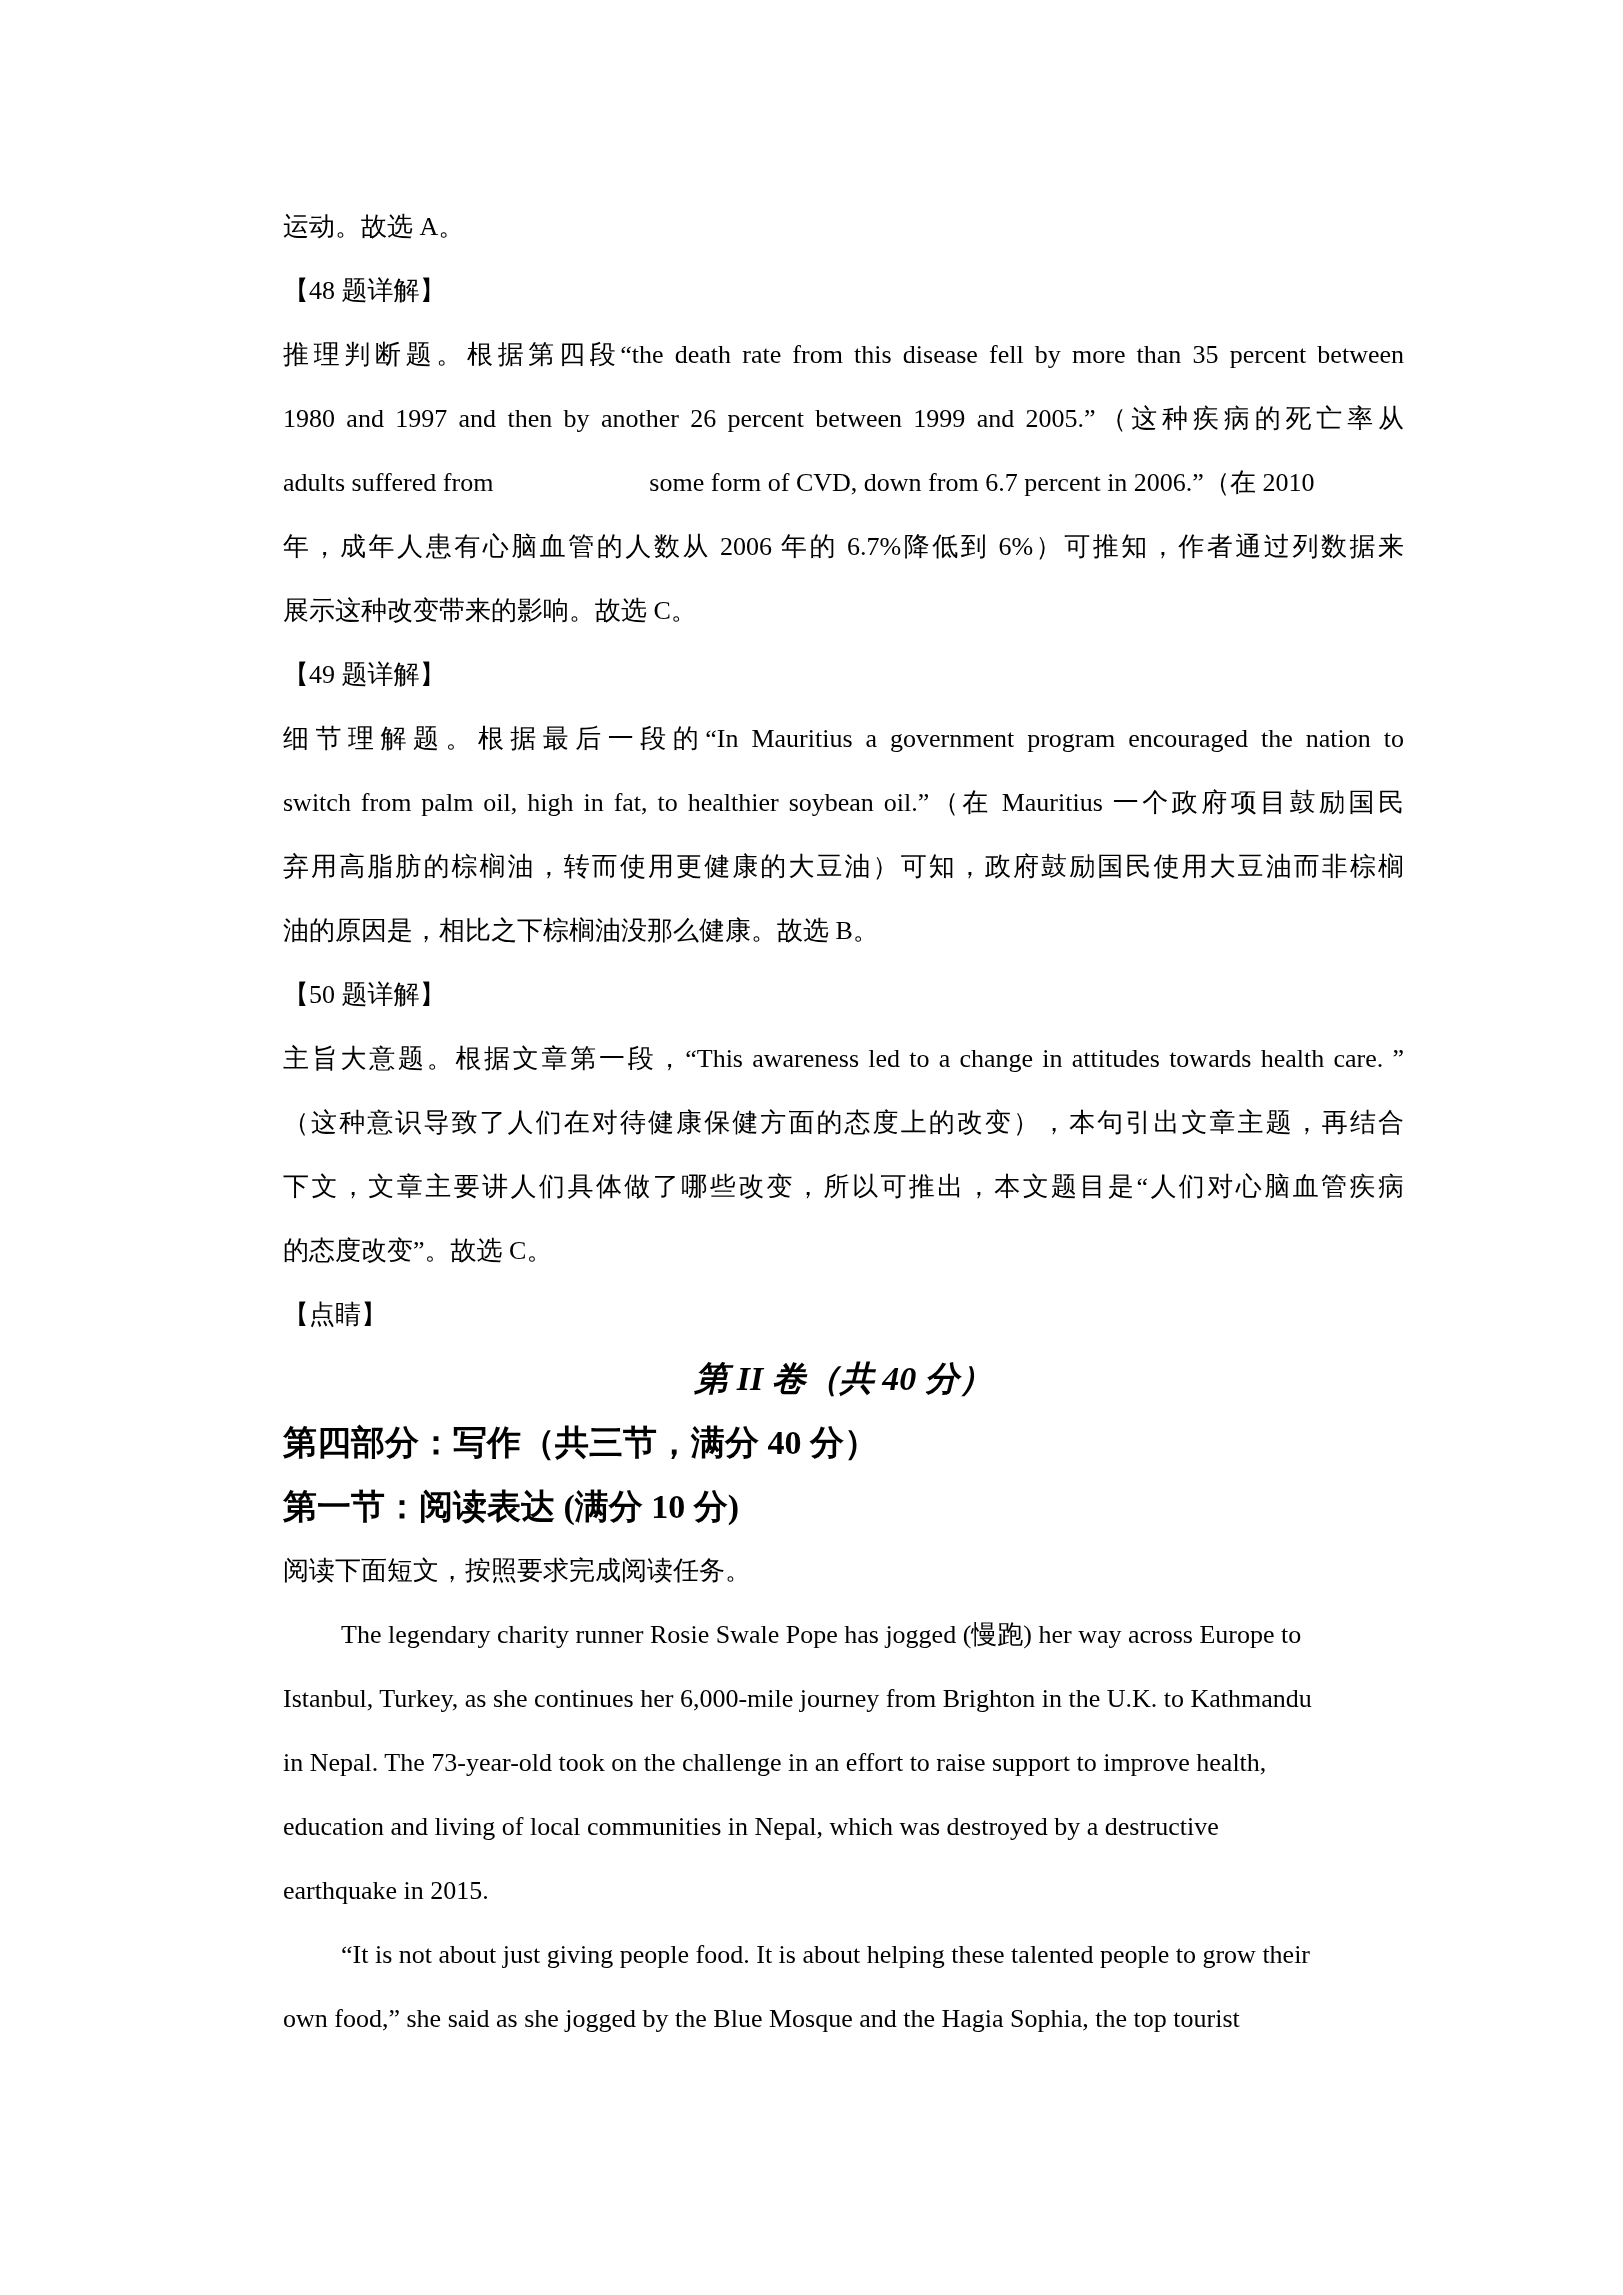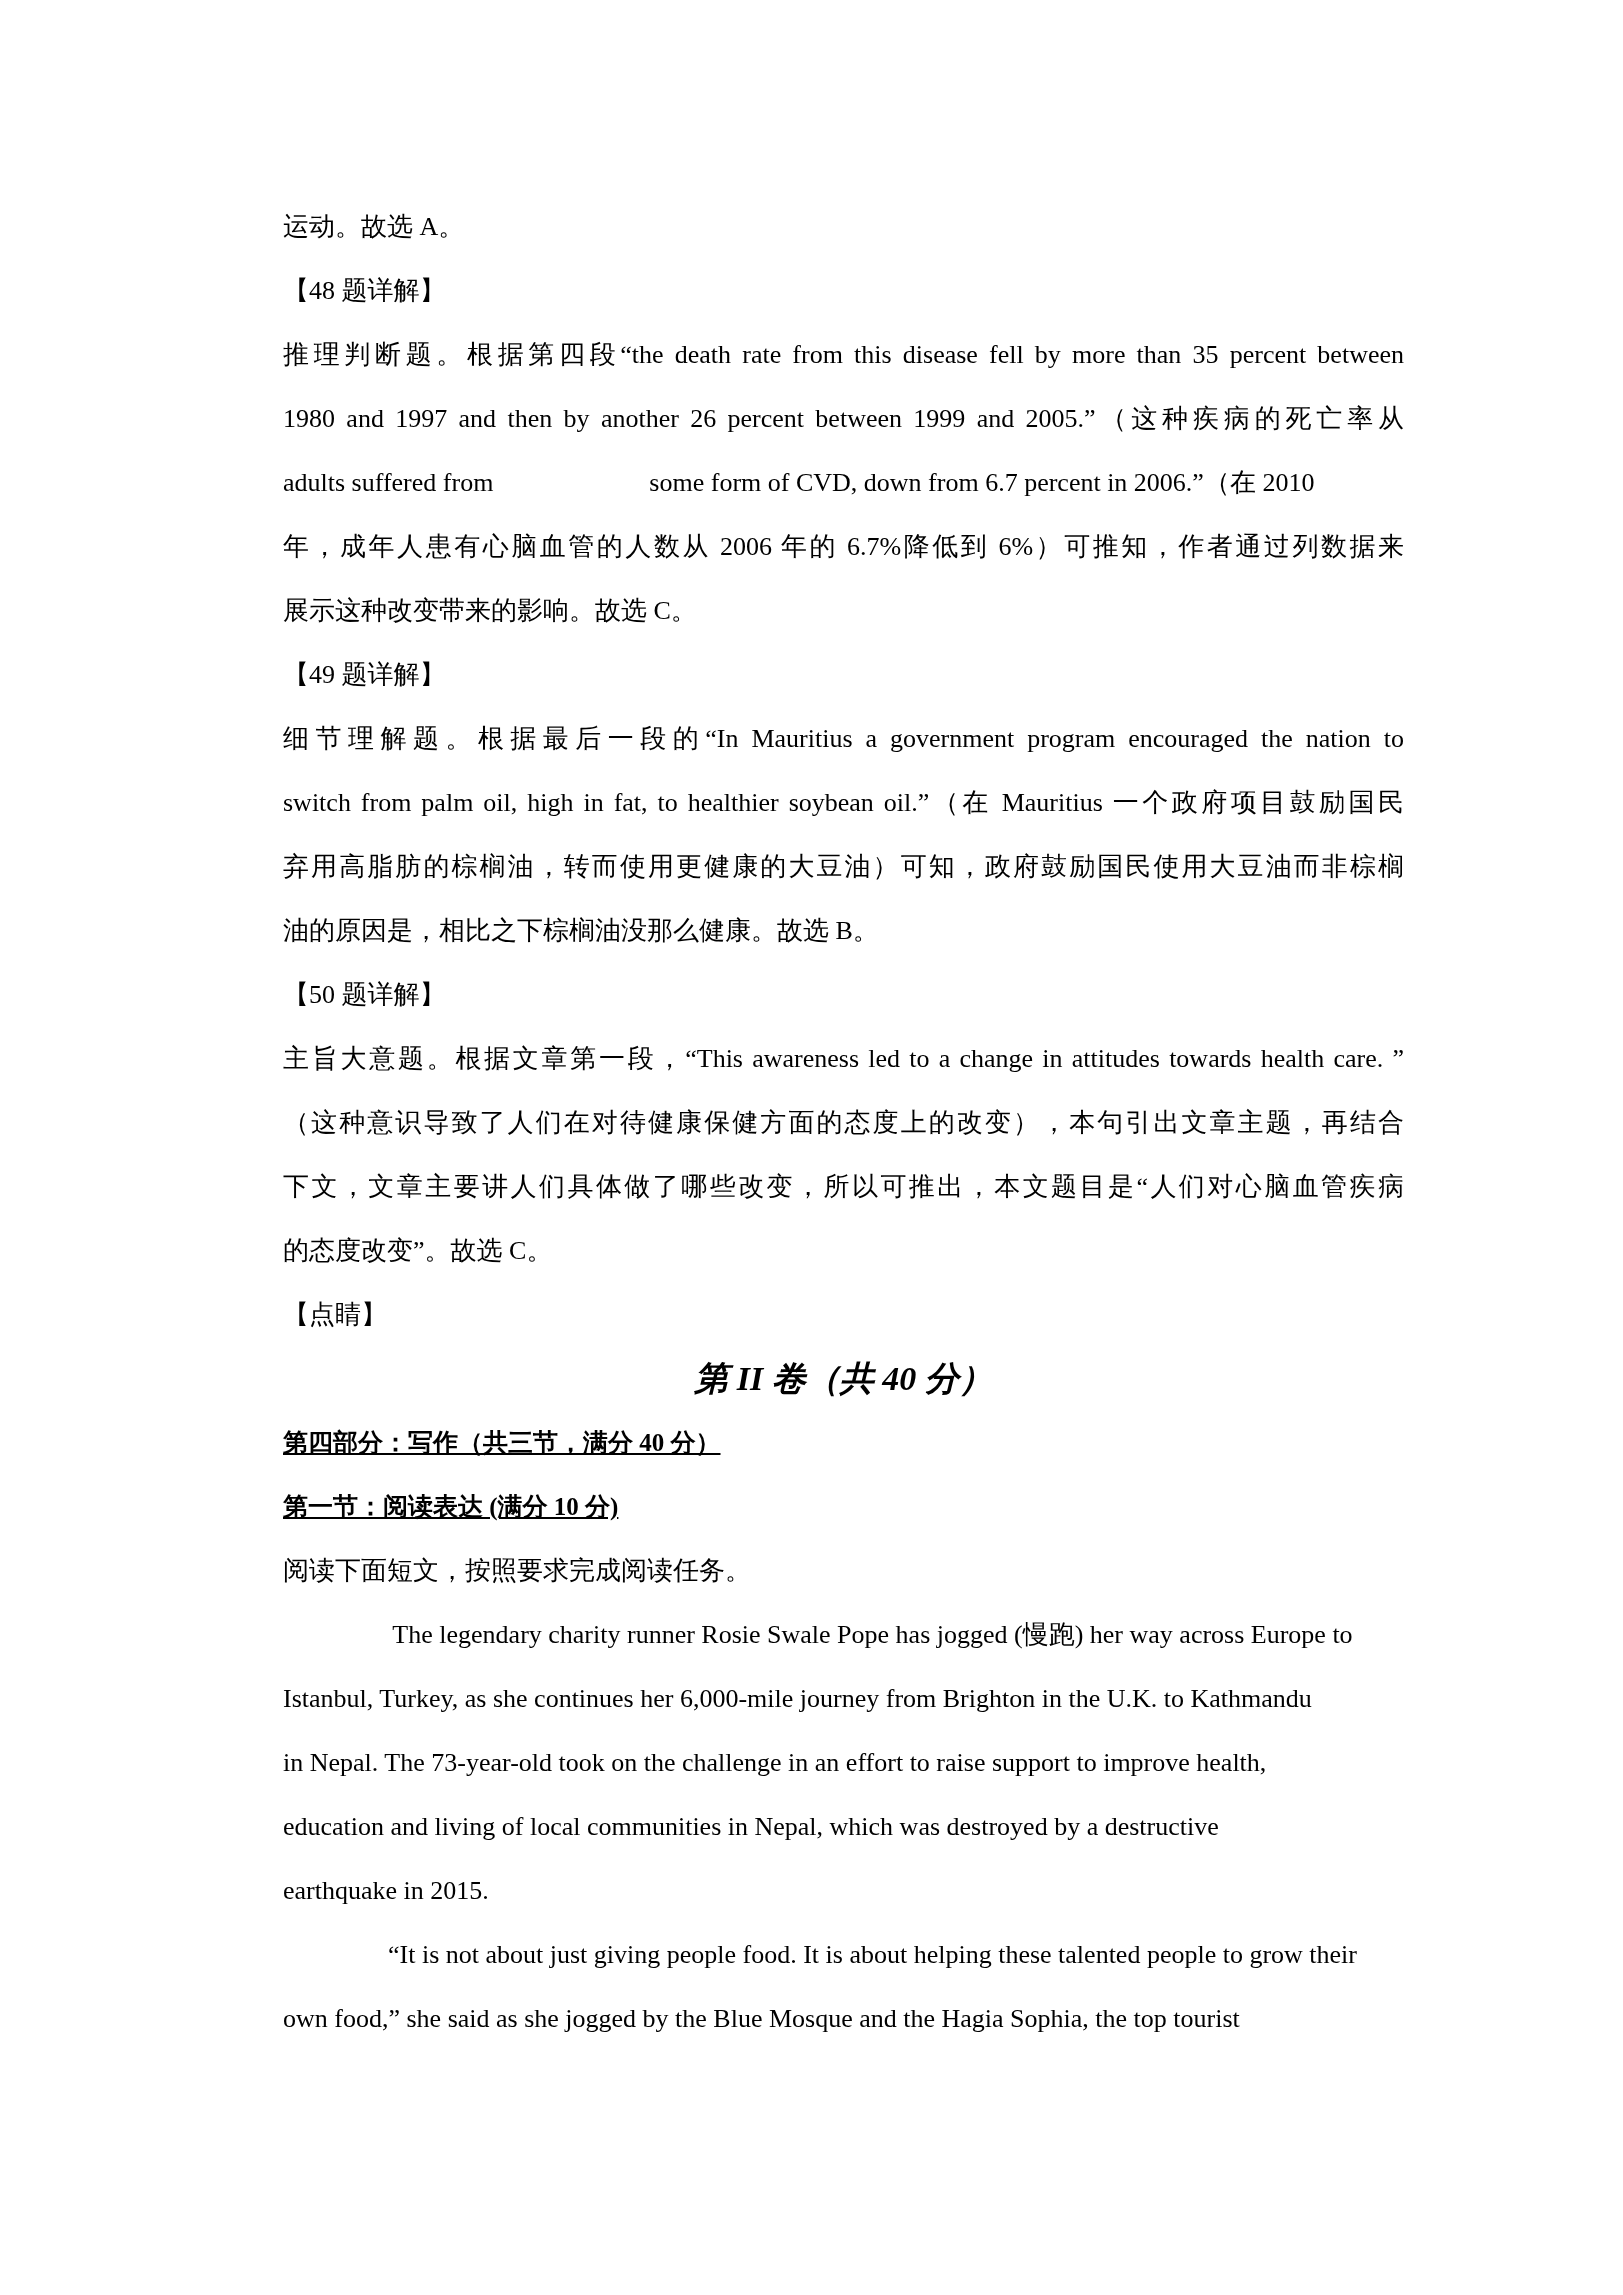--- a/index.html
+++ b/index.html
@@ -38,28 +38,26 @@
   }
   
   .ln.h1 {
     font-size: 34px;
     font-weight: 700;
     text-align: center;
     font-style: italic;
   }
   
   .ln.h2 {
-    font-size: 25px;
+    font-size: 34px;
     font-weight: 700;
-    text-decoration: underline;
   }
   
   .ln.indent {
     padding-left: 58px;
-    text-align: center;
   }
 </style>
 </head>
 <body>
 
 <div class="page">
   <div class="content">
       <div class="ln">运动。故选 A。</div>
       <div class="ln">【48 题详解】</div>
       <div class="ln j">推理判断题。根据第四段“the death rate from this disease fell by more than 35 percent between</div>

